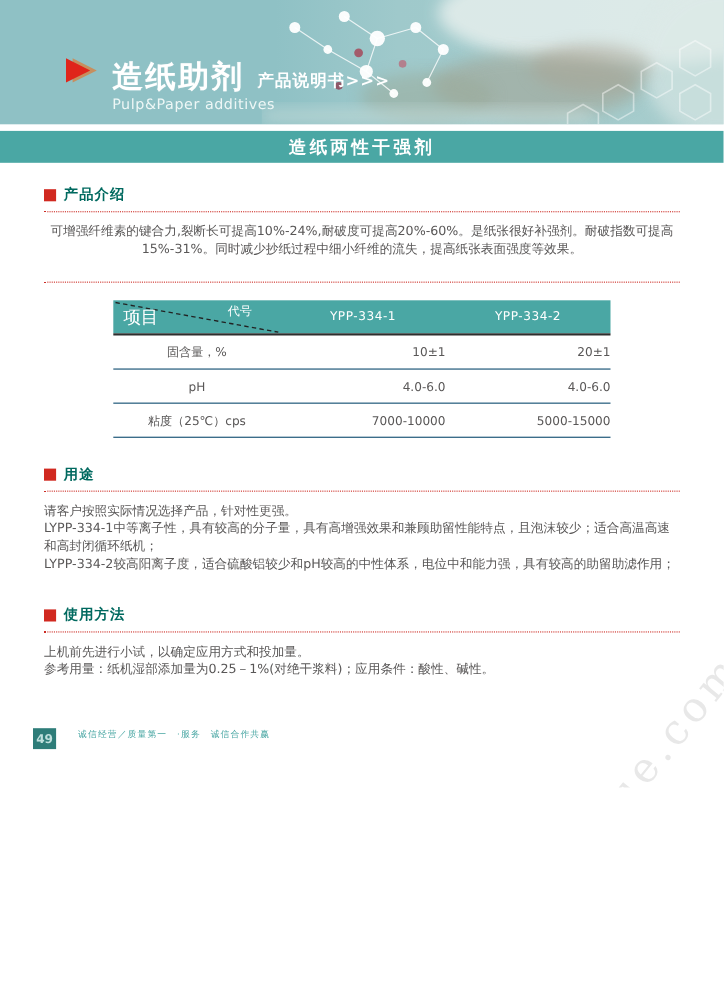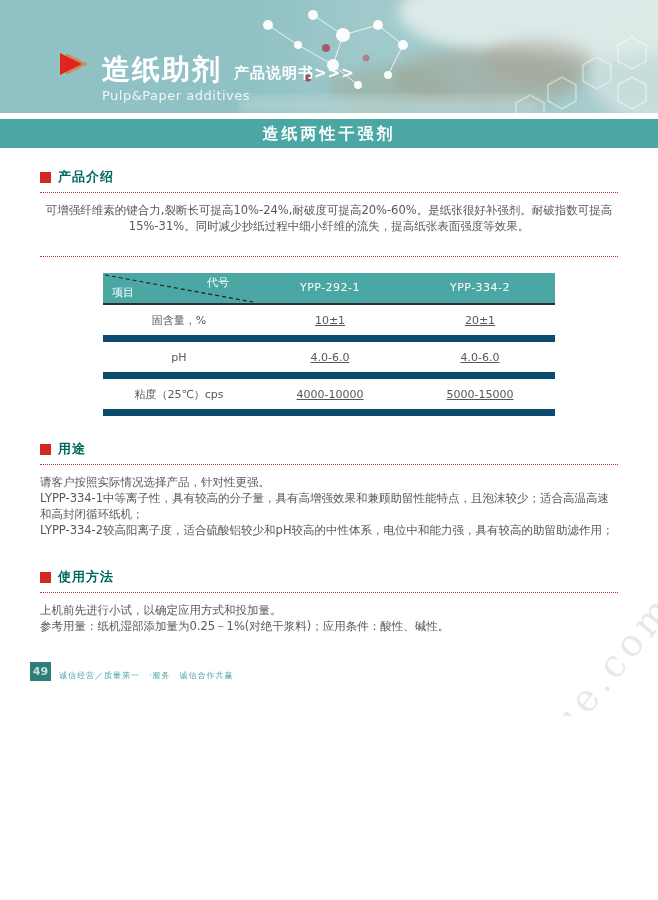--- a/index.html
+++ b/index.html
@@ -37,33 +37,33 @@
   .s-quality{margin-top:22px;}
   .s-usage{margin-top:24px;}
   .s-method{margin-top:30px;}
   .s-pack{margin-top:30px;}
 
   
   .qtable{width:452px;margin:16px auto 0 auto;font-size:11px;}
   .qhead{display:flex;background:#4aa7a4;color:#ffffff;height:30px;}
   .qhead .qc1{position:relative;width:152px;flex:0 0 auto;}
   .qhead .qcv{flex:1;text-align:center;line-height:30px;letter-spacing:.5px;}
-  .corner-left{position:absolute;left:9px;bottom:3px;font-size:11px;margin-top:41px;}
+  .corner-left{position:absolute;left:9px;bottom:3px;font-size:16px;margin-top:41px;}
   .corner-right{position:absolute;right:26px;top:2px;font-size:11px;}
   .corner-svg{position:absolute;left:0;top:0;}
   .qbody{border-top:2px solid #2e2e2e;}
-  .qrow{display:flex;height:30px;align-items:center;border-bottom:7px solid #0c4a6e;color:#595757;}
+  .qrow{display:flex;height:30px;align-items:center;border-bottom:1px solid #0c4a6e;color:#595757;}
   .qrow .qc1{width:152px;flex:0 0 auto;text-align:center;}
-  .qrow .qcv{flex:1;text-align:center;text-decoration:underline;}
+  .qrow .qcv{flex:1;text-align:right;}
 
   
   .watermark{position:absolute;left:330px;top:720px;width:440px;text-align:center;transform:rotate(-51deg);transform-origin:center;font-family:"DejaVu Serif","Liberation Serif",serif;font-size:38px;letter-spacing:5px;color:rgba(110,110,110,0.16);pointer-events:none;white-space:nowrap;}
 
   
-  .footer{position:absolute;left:30px;bottom:35px;display:flex;align-items:flex-end;gap:8px;}
+  .footer{position:absolute;left:30px;bottom:35px;display:flex;align-items:flex-start;gap:20px;}
   .page-num{width:21px;height:19px;background:#2e7d79;color:#bfe0dd;font-size:11px;font-weight:bold;display:flex;align-items:center;justify-content:center;}
   .slogan{font-size:8px;color:#4aa7a4;letter-spacing:1px;}
 </style>
 </head>
 <body>
 
 <div class="page">
 
   <div class="header">
     <svg class="header-decor" viewBox="0 0 420 113" xmlns="http://www.w3.org/2000/svg">
@@ -153,37 +153,37 @@
 
       <div class="qtable">
         <div class="qhead">
           <div class="qc1">
             <svg class="corner-svg" width="152" height="30" viewBox="0 0 152 30">
                 <line x1="2" y1="2" x2="150" y2="29" stroke="#222222" stroke-width="1.2" stroke-dasharray="4 3"></line>
               </svg>
             <span class="corner-left">项目</span>
             <span class="corner-right">代号</span>
           </div>
-          <div class="qcv">YPP-292-1</div>
+          <div class="qcv">YPP-334-1</div>
           <div class="qcv">YPP-334-2</div>
         </div>
         <div class="qbody">
           <div class="qrow">
             <div class="qc1">固含量，%</div>
             <div class="qcv">10±1</div>
             <div class="qcv">20±1</div>
           </div>
           <div class="qrow">
             <div class="qc1">pH</div>
             <div class="qcv">4.0-6.0</div>
             <div class="qcv">4.0-6.0</div>
           </div>
           <div class="qrow">
             <div class="qc1">粘度（25℃）cps</div>
-            <div class="qcv">4000-10000</div>
+            <div class="qcv">7000-10000</div>
             <div class="qcv">5000-15000</div>
           </div>
         </div>
       </div>
     </div>
 
     <div class="section s-usage">
       <div class="sec-head">
         <span class="sec-bullet"></span>
         <span class="sec-title">用途</span>

